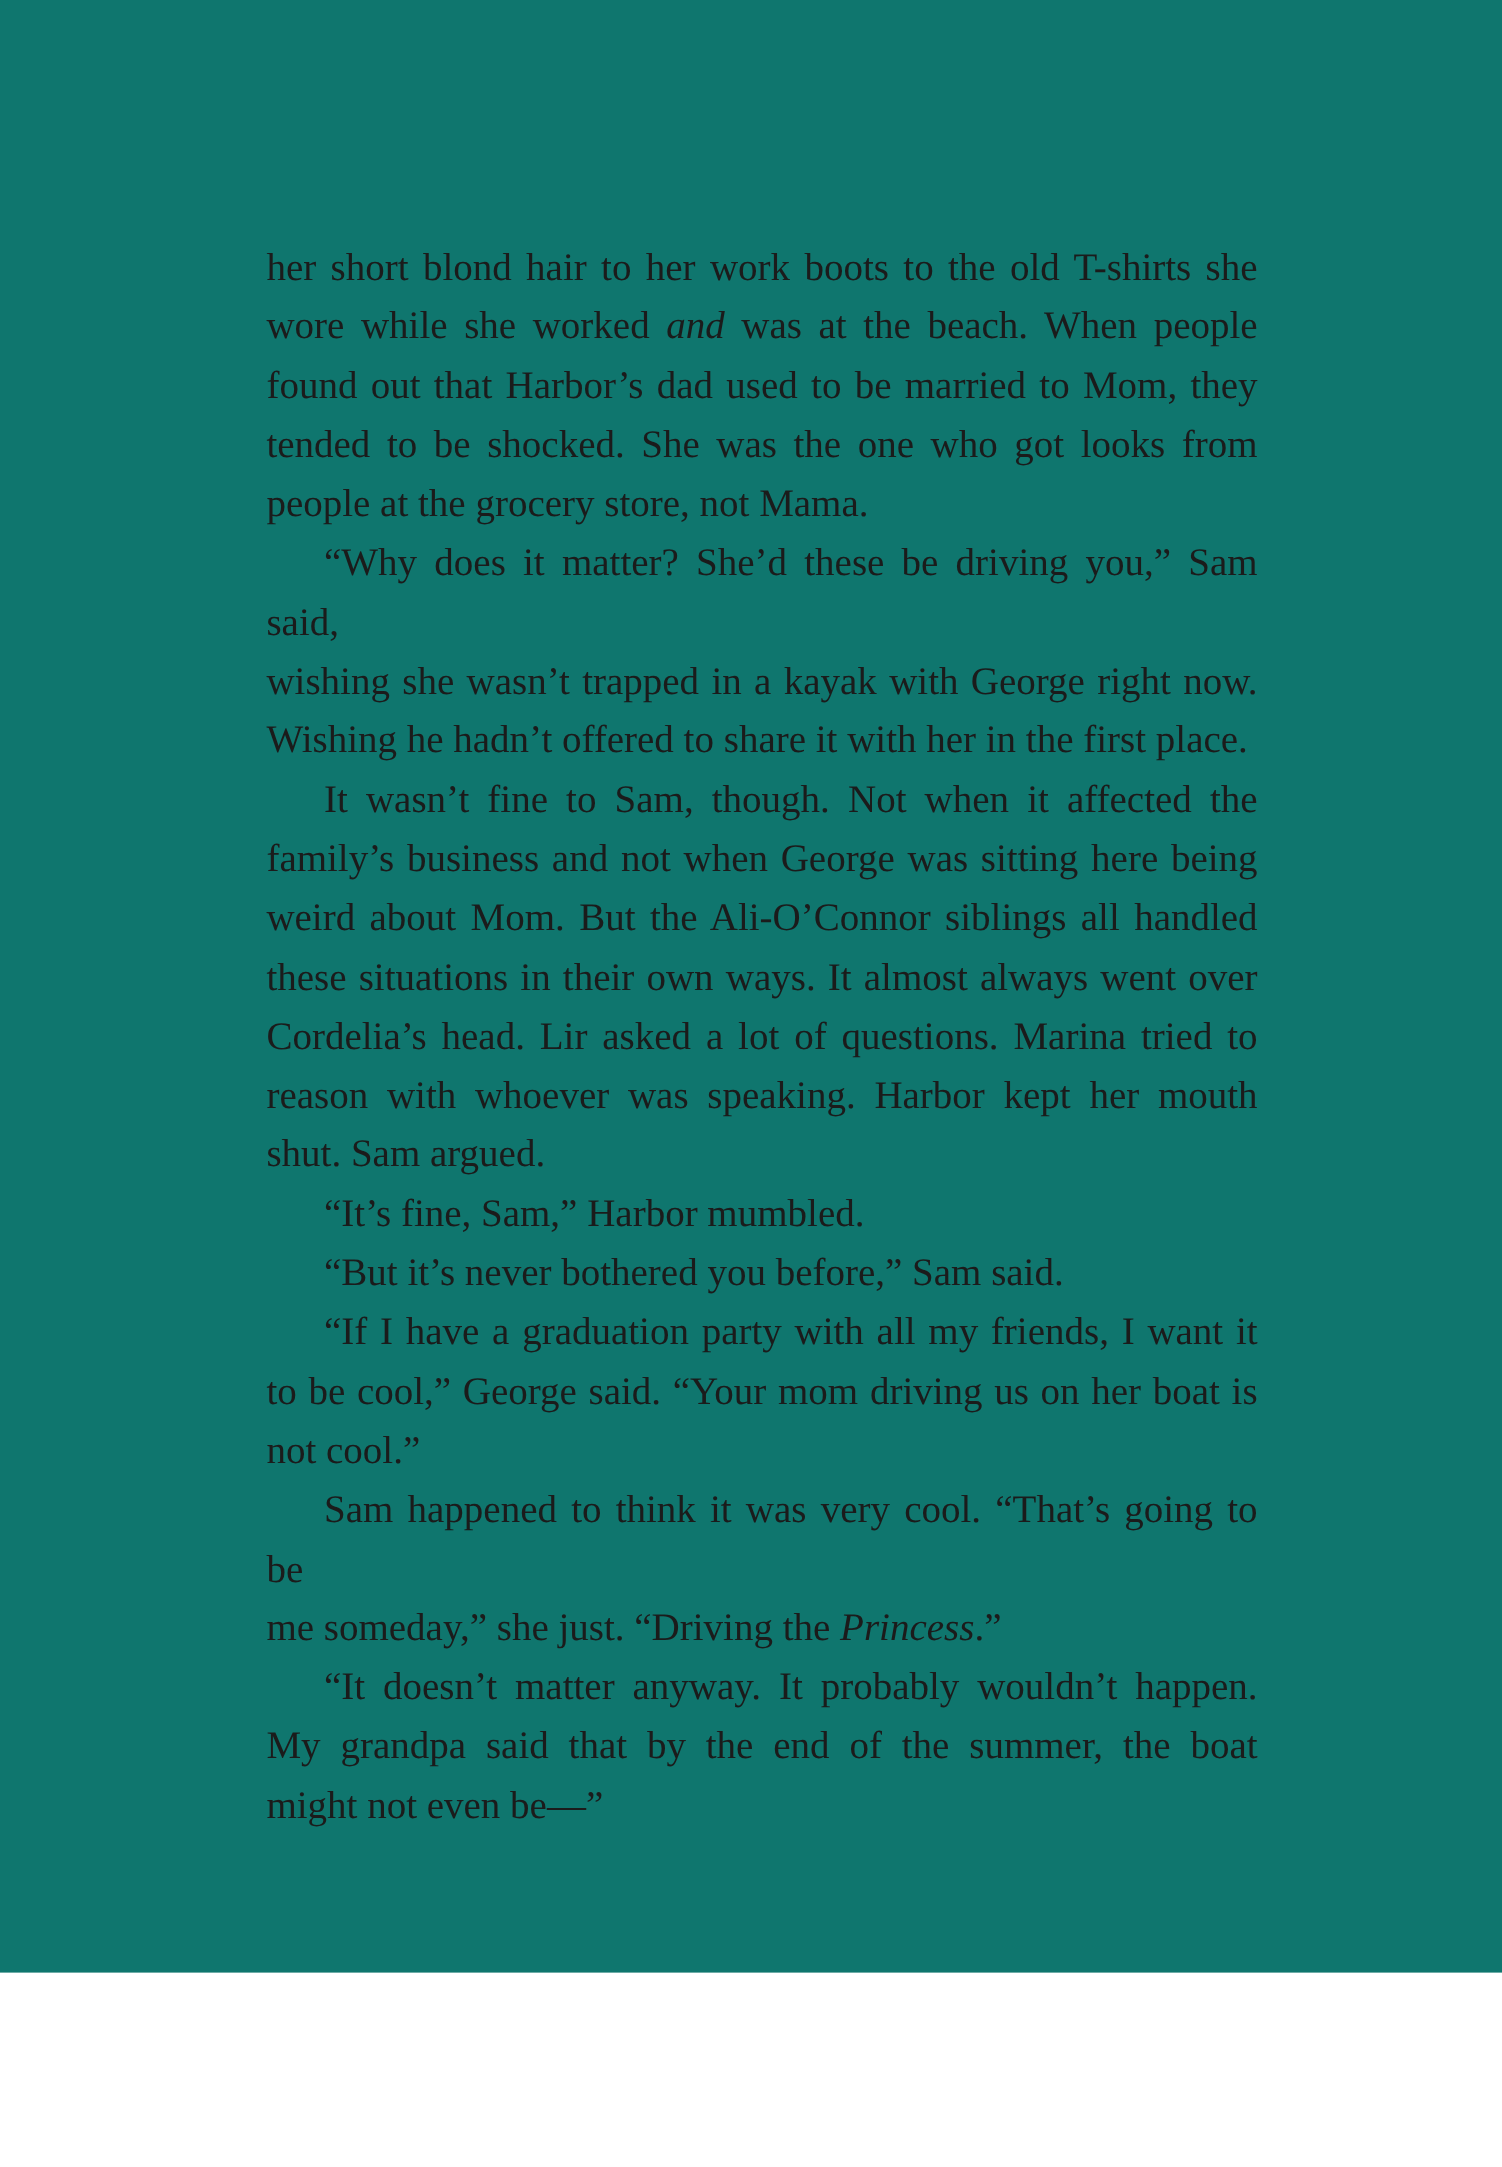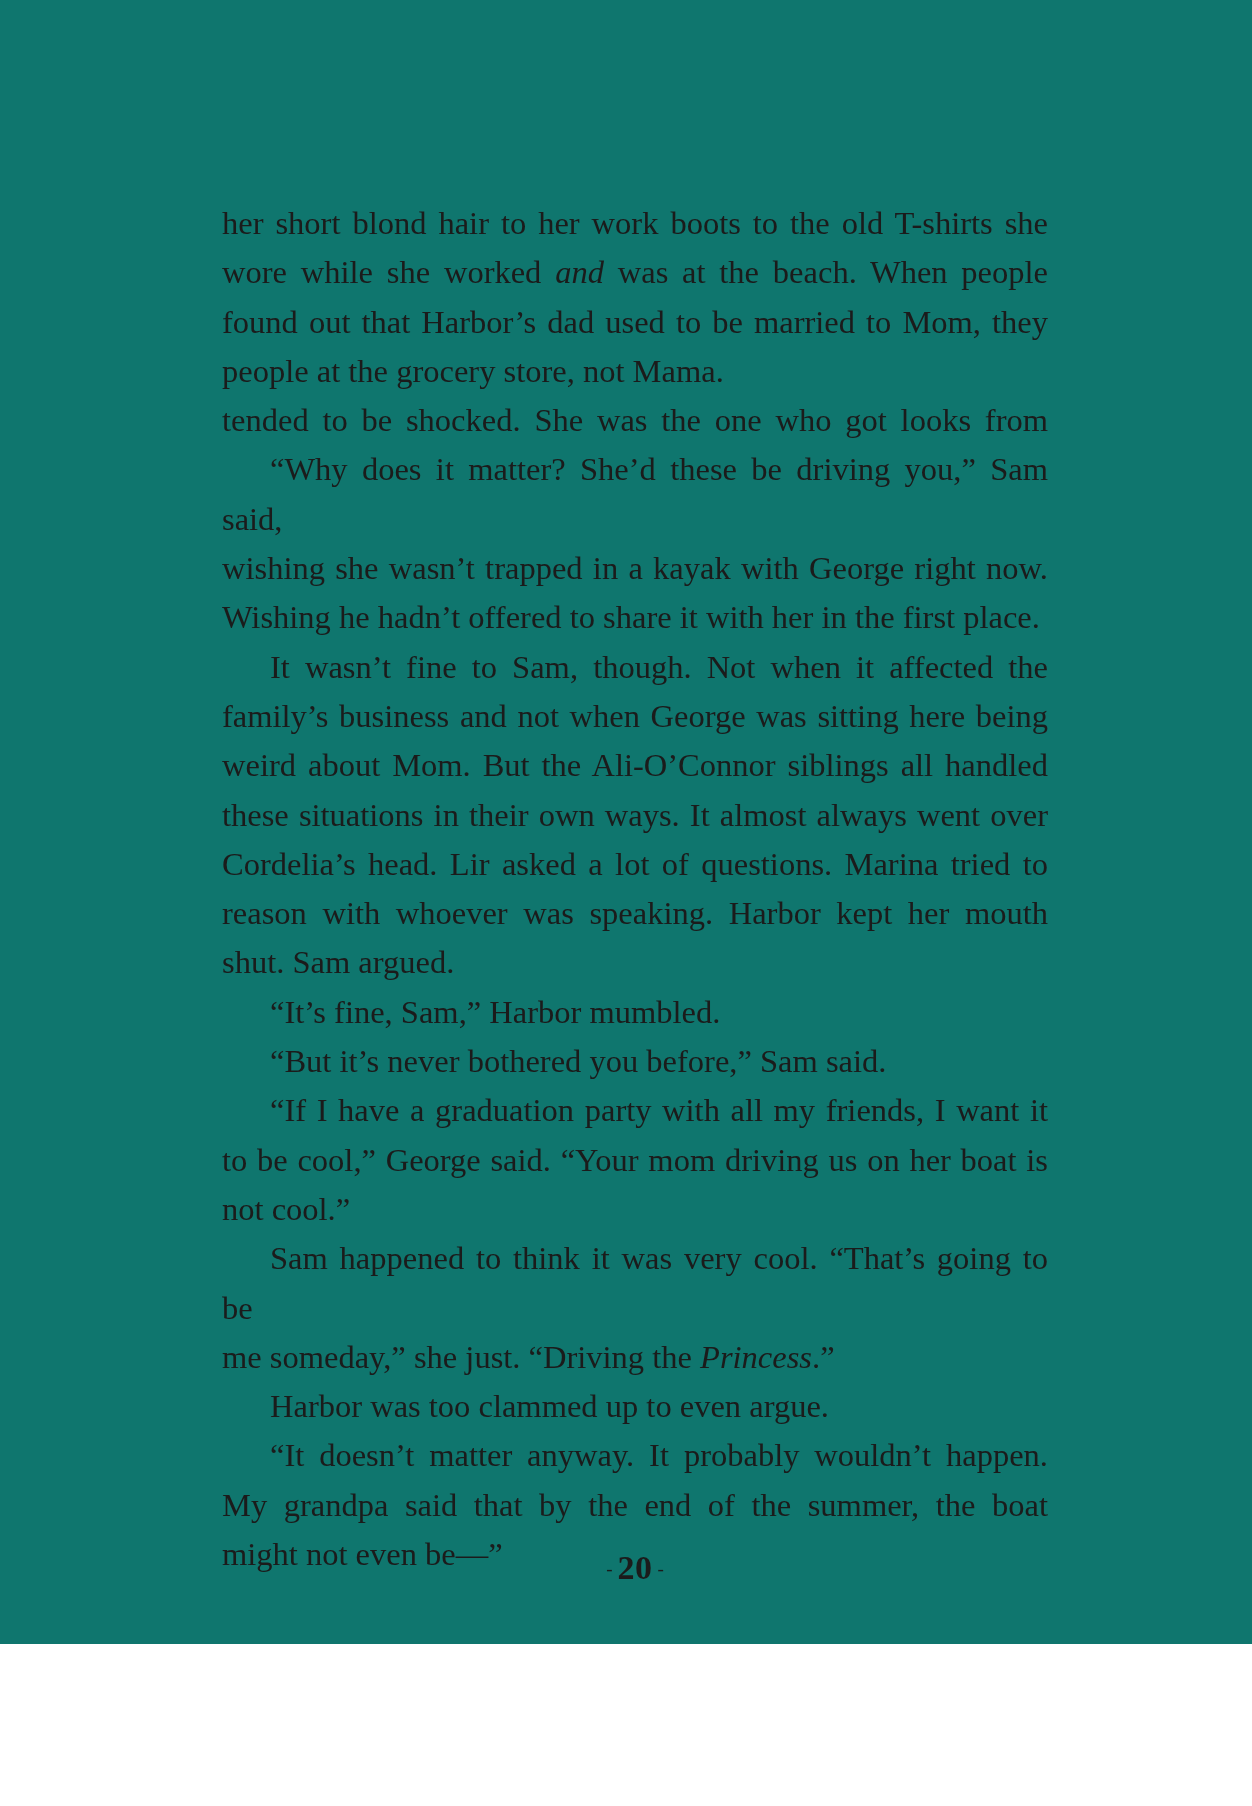--- a/index.html
+++ b/index.html
@@ -59,22 +59,22 @@
 </head>
 <body>
 
 <div class="page">
 
   <div class="text-block">
       <div class="paragraph">
         <div class="line"><span>her short blond hair to her work boots to the old T-shirts she</span></div>
         <div class="line"><span>wore while she worked </span><span class="em">and</span><span> was at the beach. When people</span></div>
         <div class="line"><span>found out that Harbor’s dad used to be married to Mom, they</span></div>
+        <div class="line"><span>tended to be shocked. She was the one who got looks from</span></div>
         <div class="line final"><span>people at the grocery store, not Mama.</span></div>
-        <div class="line"><span>tended to be shocked. She was the one who got looks from</span></div>
       </div>
       <div class="paragraph">
         <div class="line indent"><span>“Why does it matter? She’d these be driving you,” Sam said,</span></div>
         <div class="line"><span>wishing she wasn’t trapped in a kayak with George right now.</span></div>
         <div class="line final"><span>Wishing he hadn’t offered to share it with her in the first place.</span></div>
       </div>
       <div class="paragraph">
         <div class="line indent"><span>It wasn’t fine to Sam, though. Not when it affected the</span></div>
         <div class="line"><span>family’s business and not when George was sitting here being</span></div>
         <div class="line"><span>weird about Mom. But the Ali-O’Connor siblings all handled</span></div>
@@ -92,26 +92,20 @@
       <div class="paragraph">
         <div class="line indent"><span>“If I have a graduation party with all my friends, I want it</span></div>
         <div class="line"><span>to be cool,” George said. “Your mom driving us on her boat is</span></div>
         <div class="line final"><span>not cool.”</span></div>
       </div>
       <div class="paragraph">
         <div class="line indent"><span>Sam happened to think it was very cool. “That’s going to be</span></div>
         <div class="line final"><span>me someday,” she just. “Driving the </span><span class="em">Princess</span><span>.”</span></div>
       </div>
       <div class="paragraph">
-        <div class="line final indent"><span>Harbor was too clammed up to even argue.</span></div>
-      </div>
-      <div class="paragraph">
         <div class="line indent"><span>“It doesn’t matter anyway. It probably wouldn’t happen.</span></div>
         <div class="line"><span>My grandpa said that by the end of the summer, the boat</span></div>
         <div class="line final"><span>might not even be—”</span></div>
       </div>
     </div>
 
-  <div class="folio">
-    <span class="folio-dash">-</span><span class="folio-num">20</span><span class="folio-dash">-</span>
-  </div>
 
 </div>
 
 </body></html>

